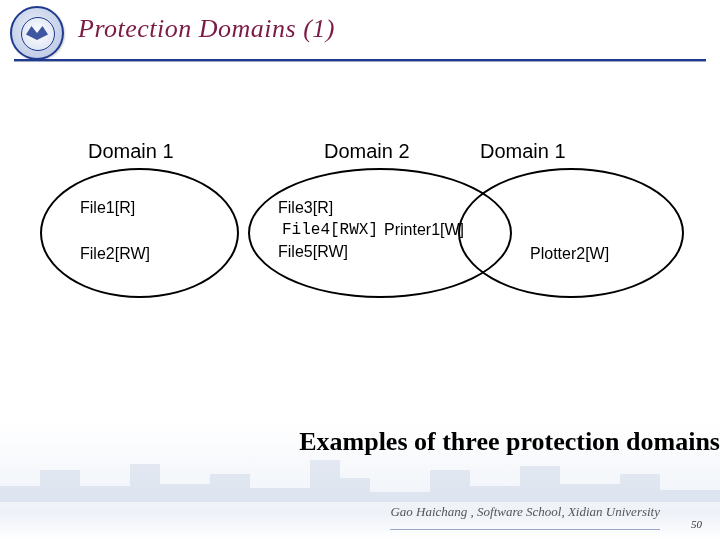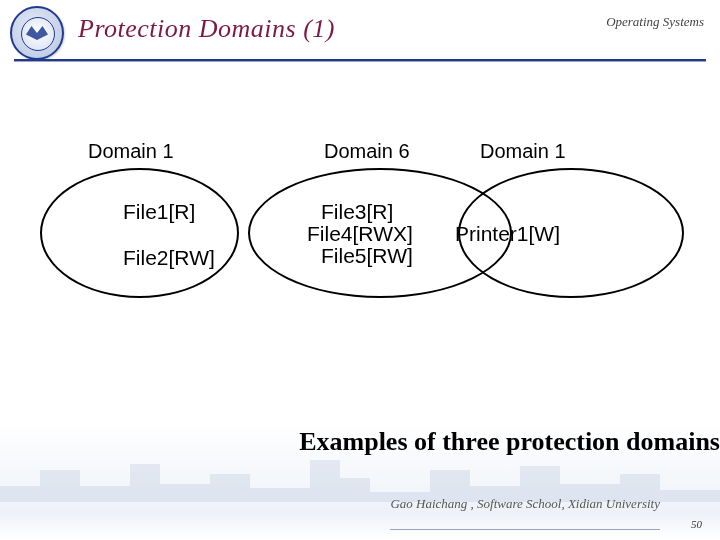--- a/index.html
+++ b/index.html
@@ -108,24 +108,23 @@
     font-size: 20px;
   }
   .ellipse {
     position: absolute;
     border: 2px solid #000;
     border-radius: 50%;
     background: transparent;
   }
   .perms {
     position: absolute;
-    font-size: 21px;
+    font-size: 16px;
     line-height: 1.3;
     white-space: nowrap;
-    margin-left: 43px;
   }
 
   .caption {
     position: absolute;
     left: 0;
     right: 0;
     top: 427px;
     text-align: right;
     font-size: 26px;
     font-weight: bold;
@@ -133,21 +132,21 @@
   }
 
   .footer-credit {
     position: absolute;
     bottom: 10px;
     right: 60px;
     font-style: italic;
     font-size: 13px;
     color: #555;
     border-bottom: 1px solid #9aa5c8;
-    padding-bottom: 17px;
+    padding-bottom: 9px;
     margin-top: 36px;
   }
   .page-number {
     position: absolute;
     bottom: 10px;
     right: 18px;
     font-style: italic;
     font-size: 11px;
     color: #333;
   }
@@ -166,43 +165,43 @@
 
 <div class="slide">
 
   <div class="header-area">
     <div class="logo">
       <div class="logo-outer"></div>
       <div class="logo-inner"></div>
       <div class="logo-wing"></div>
     </div>
     <div class="slide-title">Protection Domains (1)</div>
-    <div class="course-label">Operating Systems</div>
     <div class="title-rule"></div>
   </div>
 
   <div class="diagram">
 
     <div class="domain-label" style="left:48px;">Domain 1</div>
-    <div class="domain-label" style="left:284px;">Domain 6</div>
+    <div class="domain-label" style="left:284px;">Domain 2</div>
     <div class="domain-label" style="left:440px;">Domain 1</div>
 
     <div class="ellipse" style="left:0px;   top:28px; width:195px; height:126px;"></div>
     <div class="ellipse" style="left:208px; top:28px; width:260px; height:126px;"></div>
     <div class="ellipse" style="left:418px; top:28px; width:222px; height:126px;"></div>
 
     <div class="perms" style="left:40px; top:58px;">File1[R]</div>
     <div class="perms" style="left:40px; top:104px;">File2[RW]</div>
 
     <div class="perms" style="left:238px; top:58px;text-align:center;">File3[R]</div>
-    <div class="perms" style="left:224px; top:80px;">File4[RWX]</div>
+    <div class="perms" style="left:242px; top:80px;font-family:Liberation Mono, monospace;">File4[RWX]</div>
     <div class="perms" style="left:238px; top:102px;">File5[RW]</div>
 
-    <div class="perms" style="left:372px; top:80px;text-align:right;">Printer1[W]</div>
-
+    <div class="perms" style="left:344px; top:80px;text-align:right;">Printer1[W]</div>
+
+    <div class="perms" style="left:490px; top:104px;">Plotter2[W]</div>
   </div>
 
   <div class="caption">Examples of three protection domains</div>
 
   <svg class="bg-sil" viewBox="0 0 720 46" preserveAspectRatio="none">
     <path d="M0,46 L0,30 L40,30 L40,14 L80,14 L80,30 L130,30 L130,8 L160,8 L160,28 L210,28 L210,18 L250,18 L250,32 L310,32 L310,4 L340,4 L340,22 L370,22 L370,36 L430,36 L430,14 L470,14 L470,30 L520,30 L520,10 L560,10 L560,28 L620,28 L620,18 L660,18 L660,34 L720,34 L720,46 Z" fill="#8aa0c8"></path>
   </svg>
 
   <div class="footer-credit">Gao Haichang , Software School, Xidian University</div>
   <div class="page-number">50</div>

